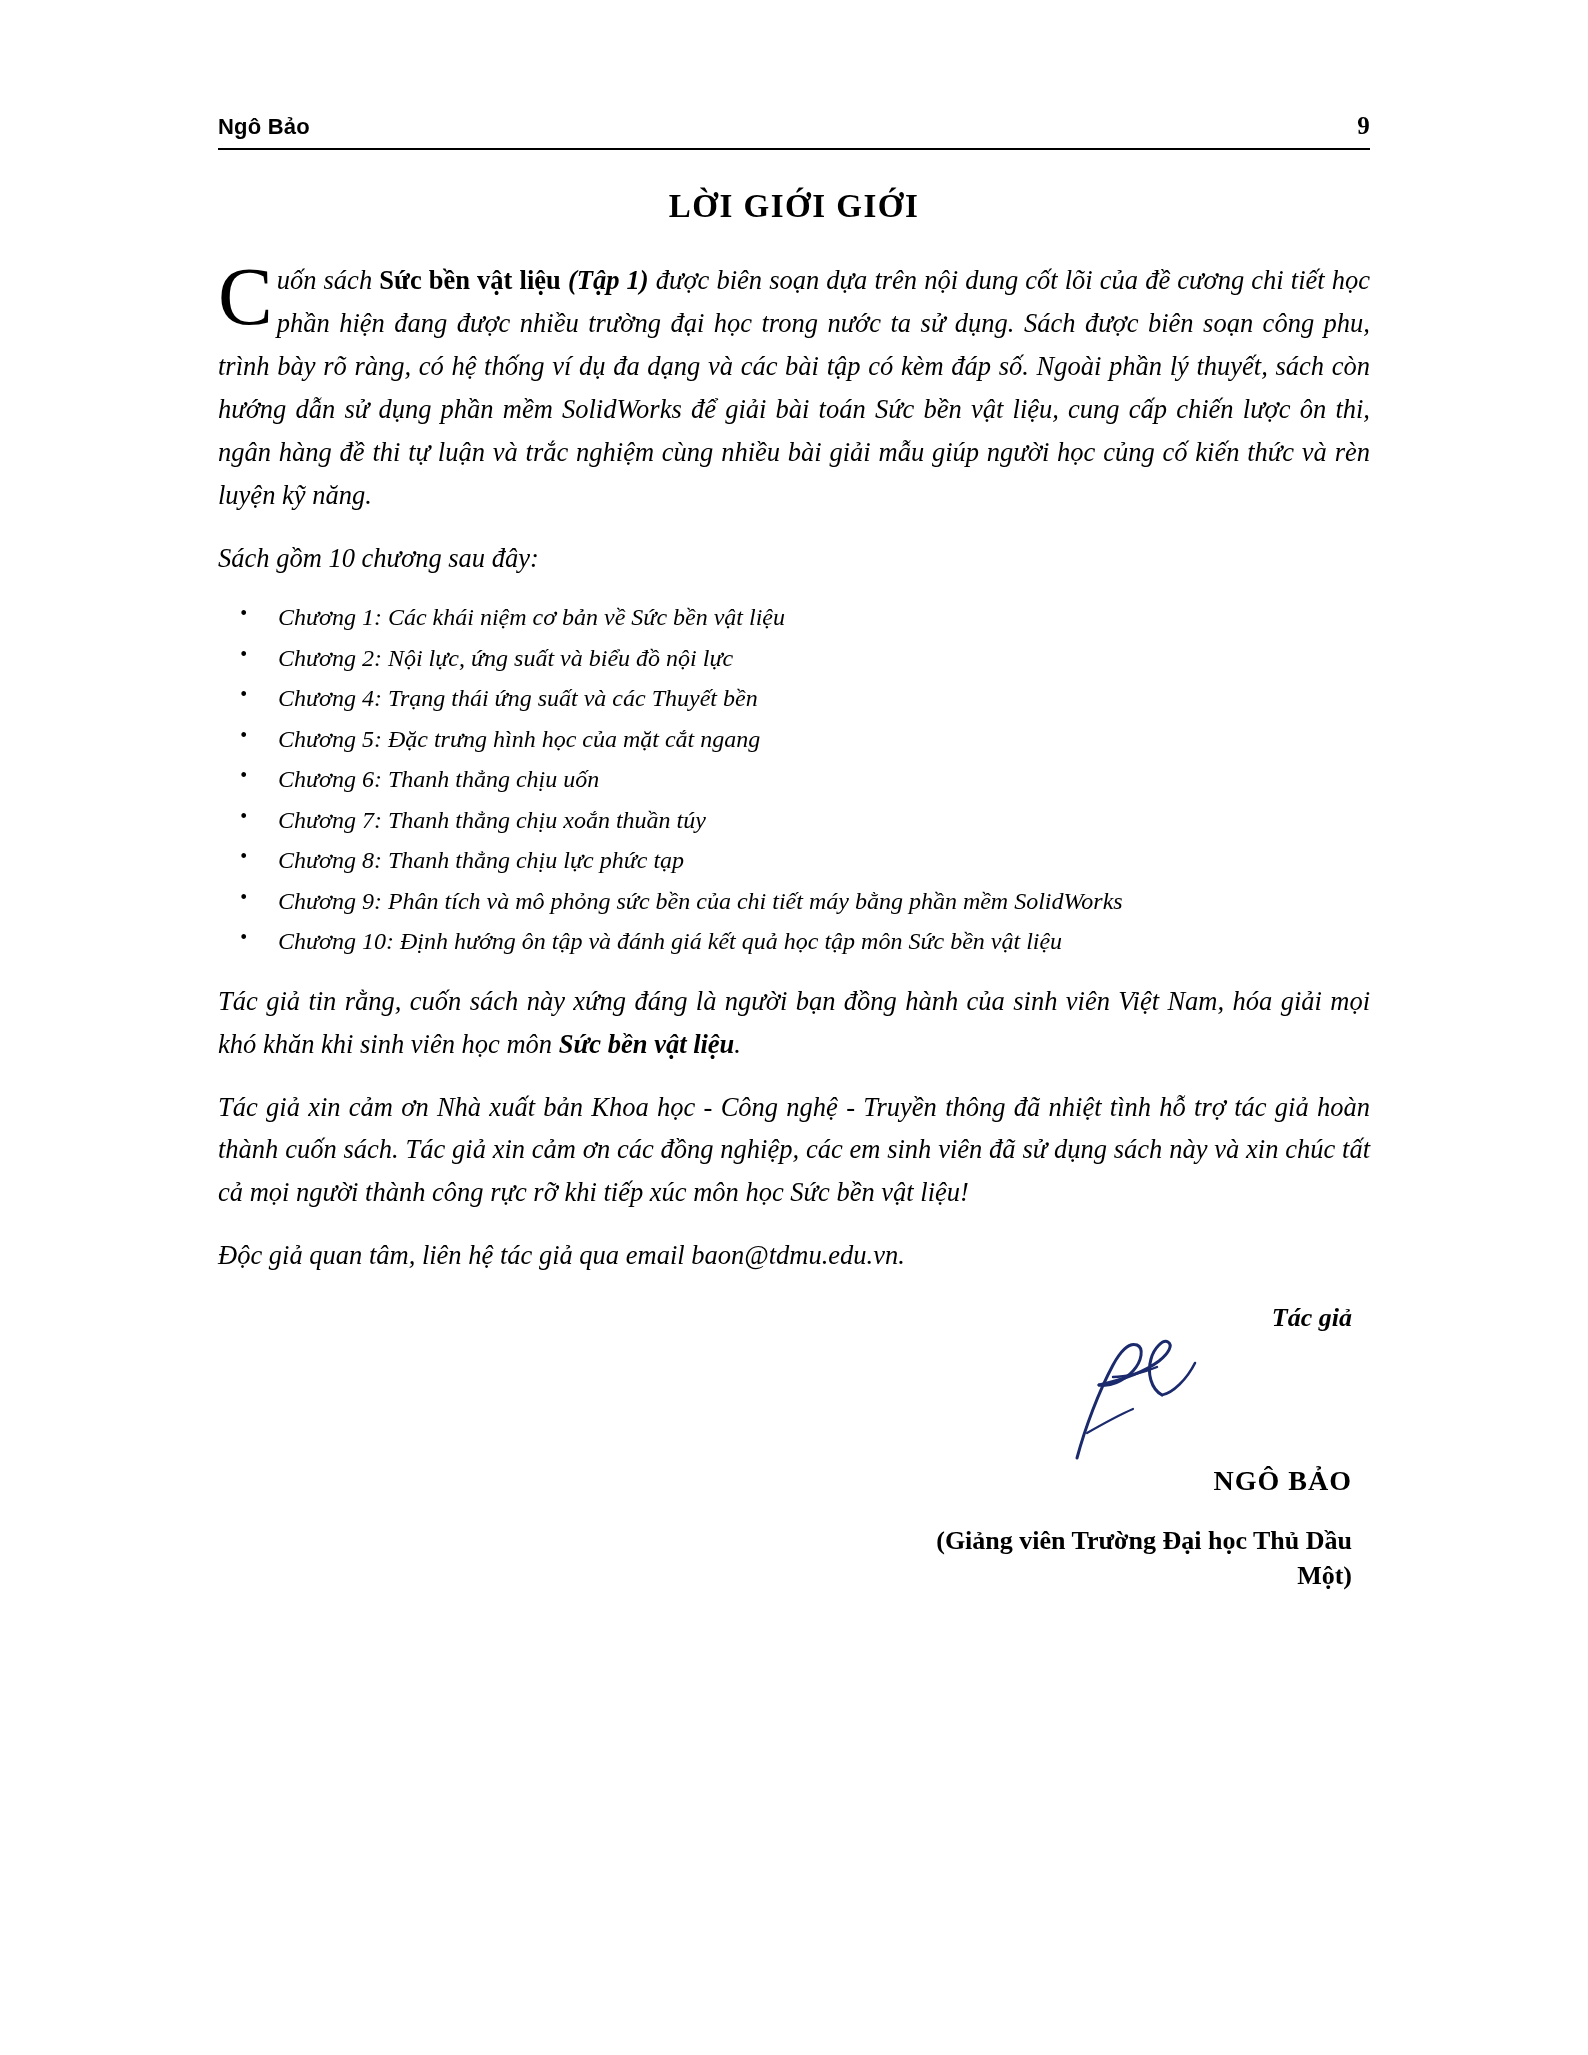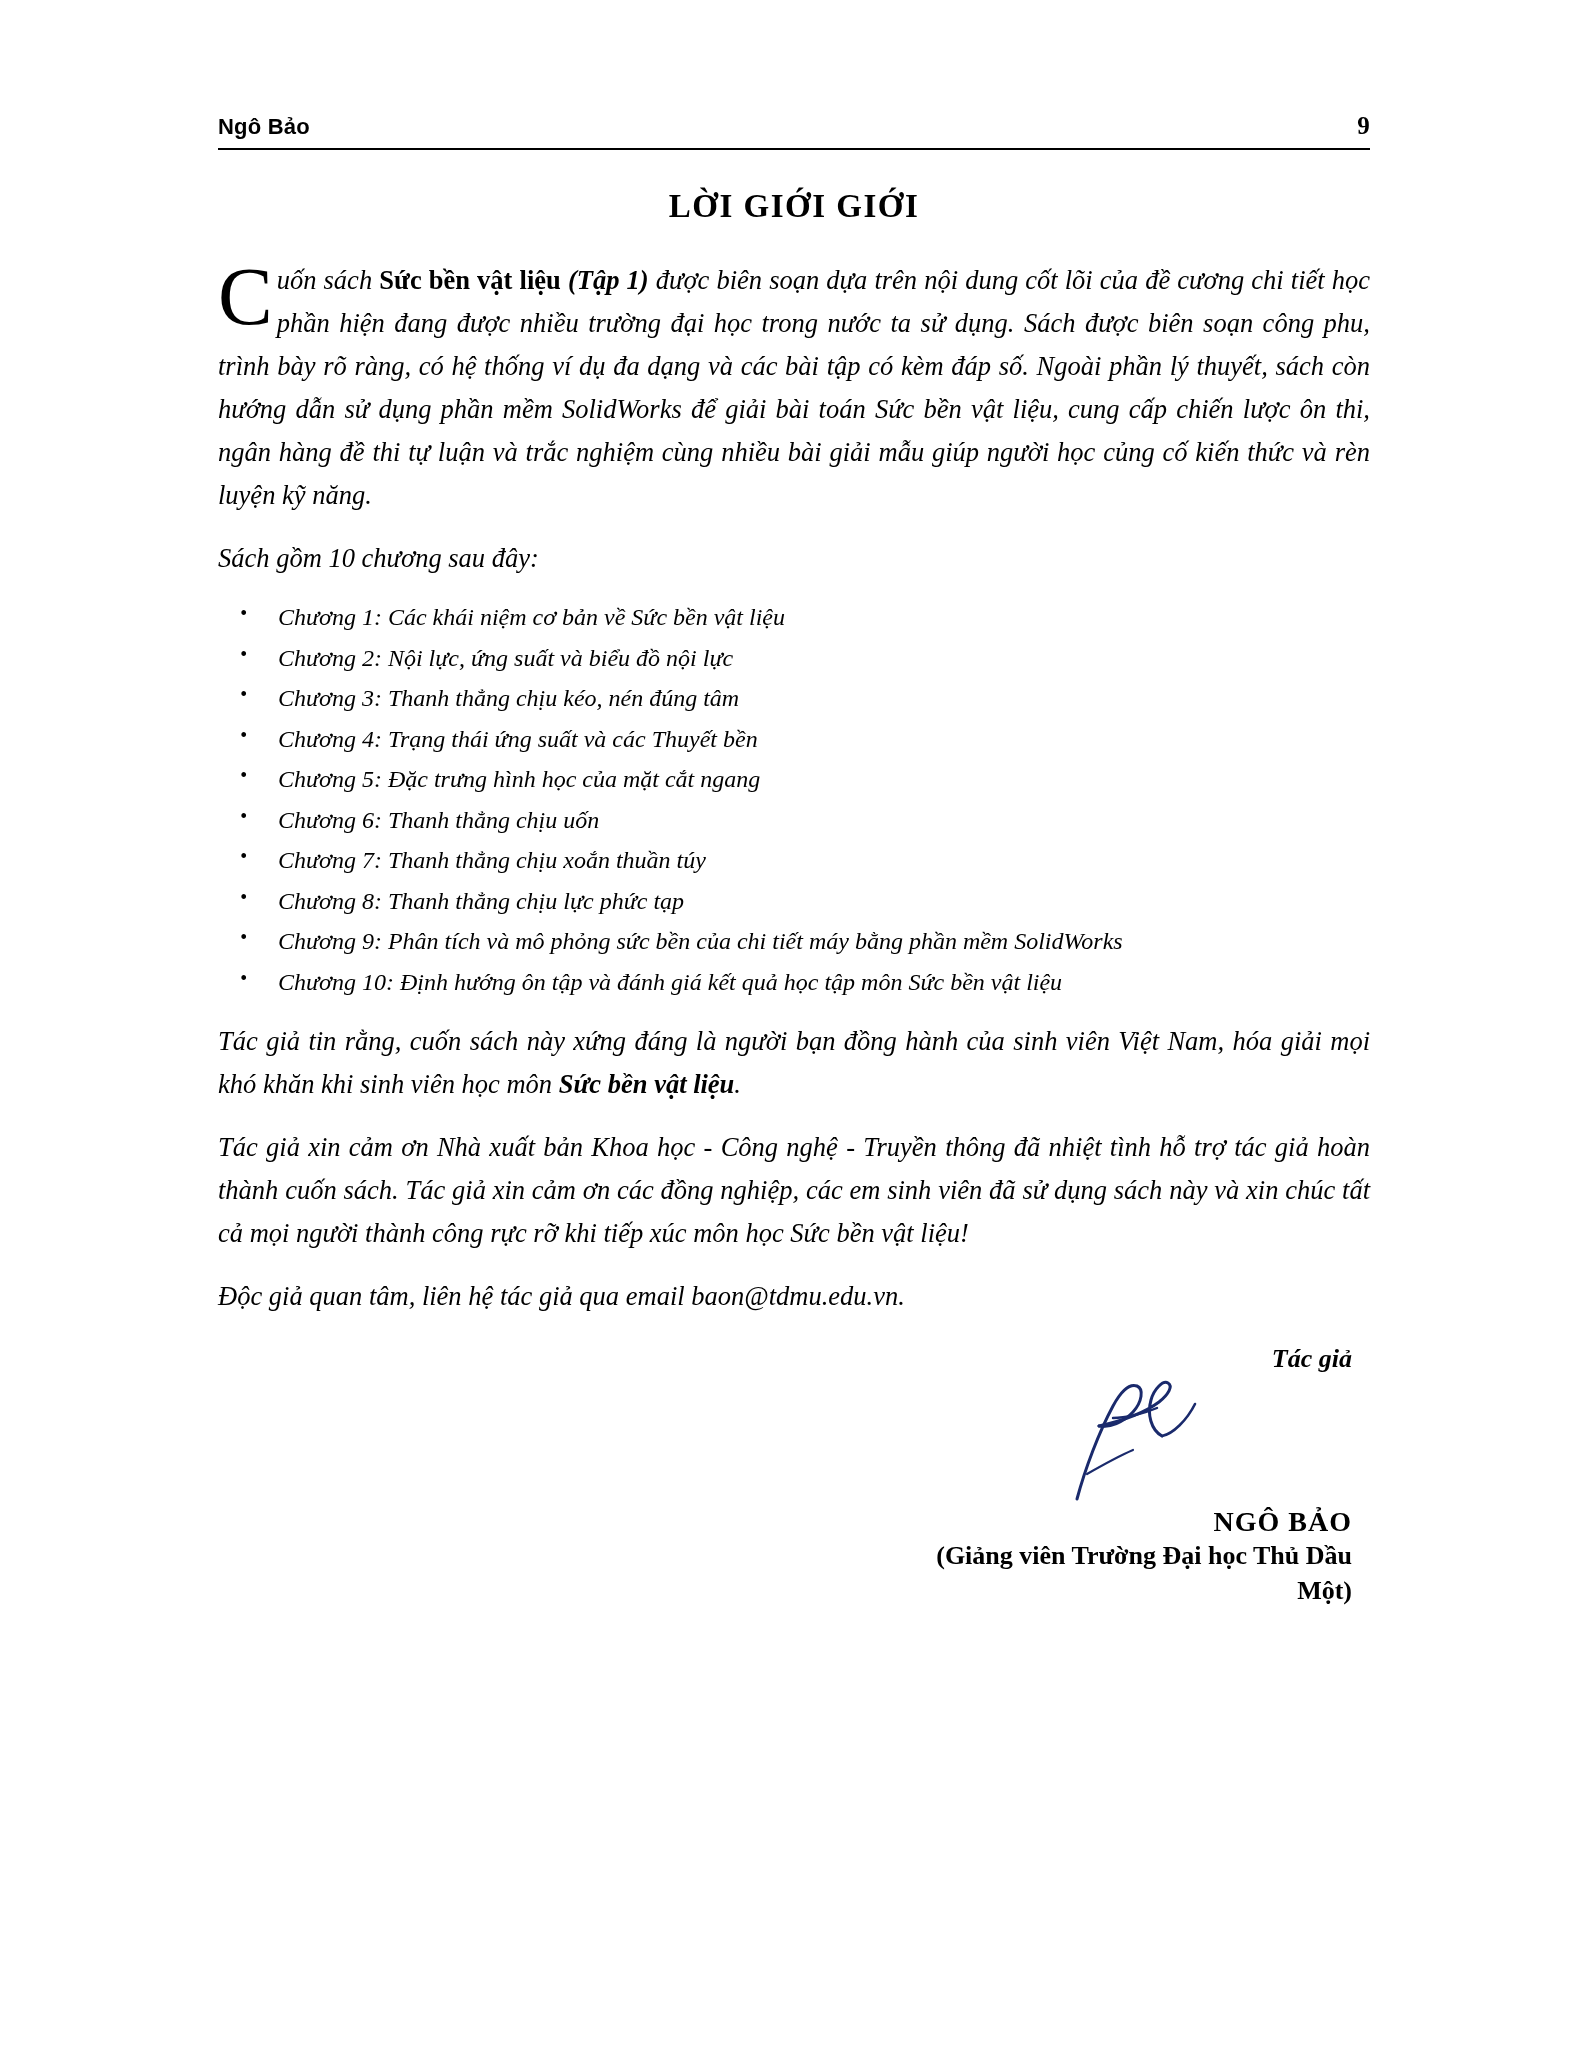--- a/index.html
+++ b/index.html
@@ -130,21 +130,21 @@
     font-weight: bold;
     font-size: 28px;
     letter-spacing: 1px;
     margin-top: 2px;
   }
   .sig-affil {
     font-family: "Liberation Serif", serif;
     font-weight: bold;
     font-size: 26px;
     line-height: 1.35;
-    margin-top: 0;
+    margin-top: 26px;
   }
 </style>
 </head>
 <body>
 
 <div class="page">
   <div class="content">
 
     <div class="header-row">
       <span>Ngô Bảo</span>
@@ -156,21 +156,20 @@
 
     <p class="body intro">
       <span class="dropcap">C</span><span>uốn sách </span><span class="b">Sức bền vật liệu</span><span class="bi"> (Tập 1)</span><span> được biên soạn dựa trên nội dung cốt lõi của đề cương chi tiết học phần hiện đang được nhiều trường đại học trong nước ta sử dụng. Sách được biên soạn công phu, trình bày rõ ràng, có hệ thống ví dụ đa dạng và các bài tập có kèm đáp số. Ngoài phần lý thuyết, sách còn hướng dẫn sử dụng phần mềm SolidWorks để giải bài toán Sức bền vật liệu, cung cấp chiến lược ôn thi, ngân hàng đề thi tự luận và trắc nghiệm cùng nhiều bài giải mẫu giúp người học củng cố kiến thức và rèn luyện kỹ năng.</span>
     </p>
 
     <p class="body">Sách gồm 10 chương sau đây:</p>
 
     <ul class="chapters">
       <li>Chương 1: Các khái niệm cơ bản về Sức bền vật liệu</li>
       <li>Chương 2: Nội lực, ứng suất và biểu đồ nội lực</li>
-      <li>Chương 3: Thanh thẳng chịu kéo, nén đúng tâm</li>
       <li>Chương 4: Trạng thái ứng suất và các Thuyết bền</li>
       <li>Chương 5: Đặc trưng hình học của mặt cắt ngang</li>
       <li>Chương 6: Thanh thẳng chịu uốn</li>
       <li>Chương 7: Thanh thẳng chịu xoắn thuần túy</li>
       <li>Chương 8: Thanh thẳng chịu lực phức tạp</li>
       <li>Chương 9: Phân tích và mô phỏng sức bền của chi tiết máy bằng phần mềm SolidWorks</li>
       <li>Chương 10: Định hướng ôn tập và đánh giá kết quả học tập môn Sức bền vật liệu</li>
     </ul>
 
     <p class="body">

